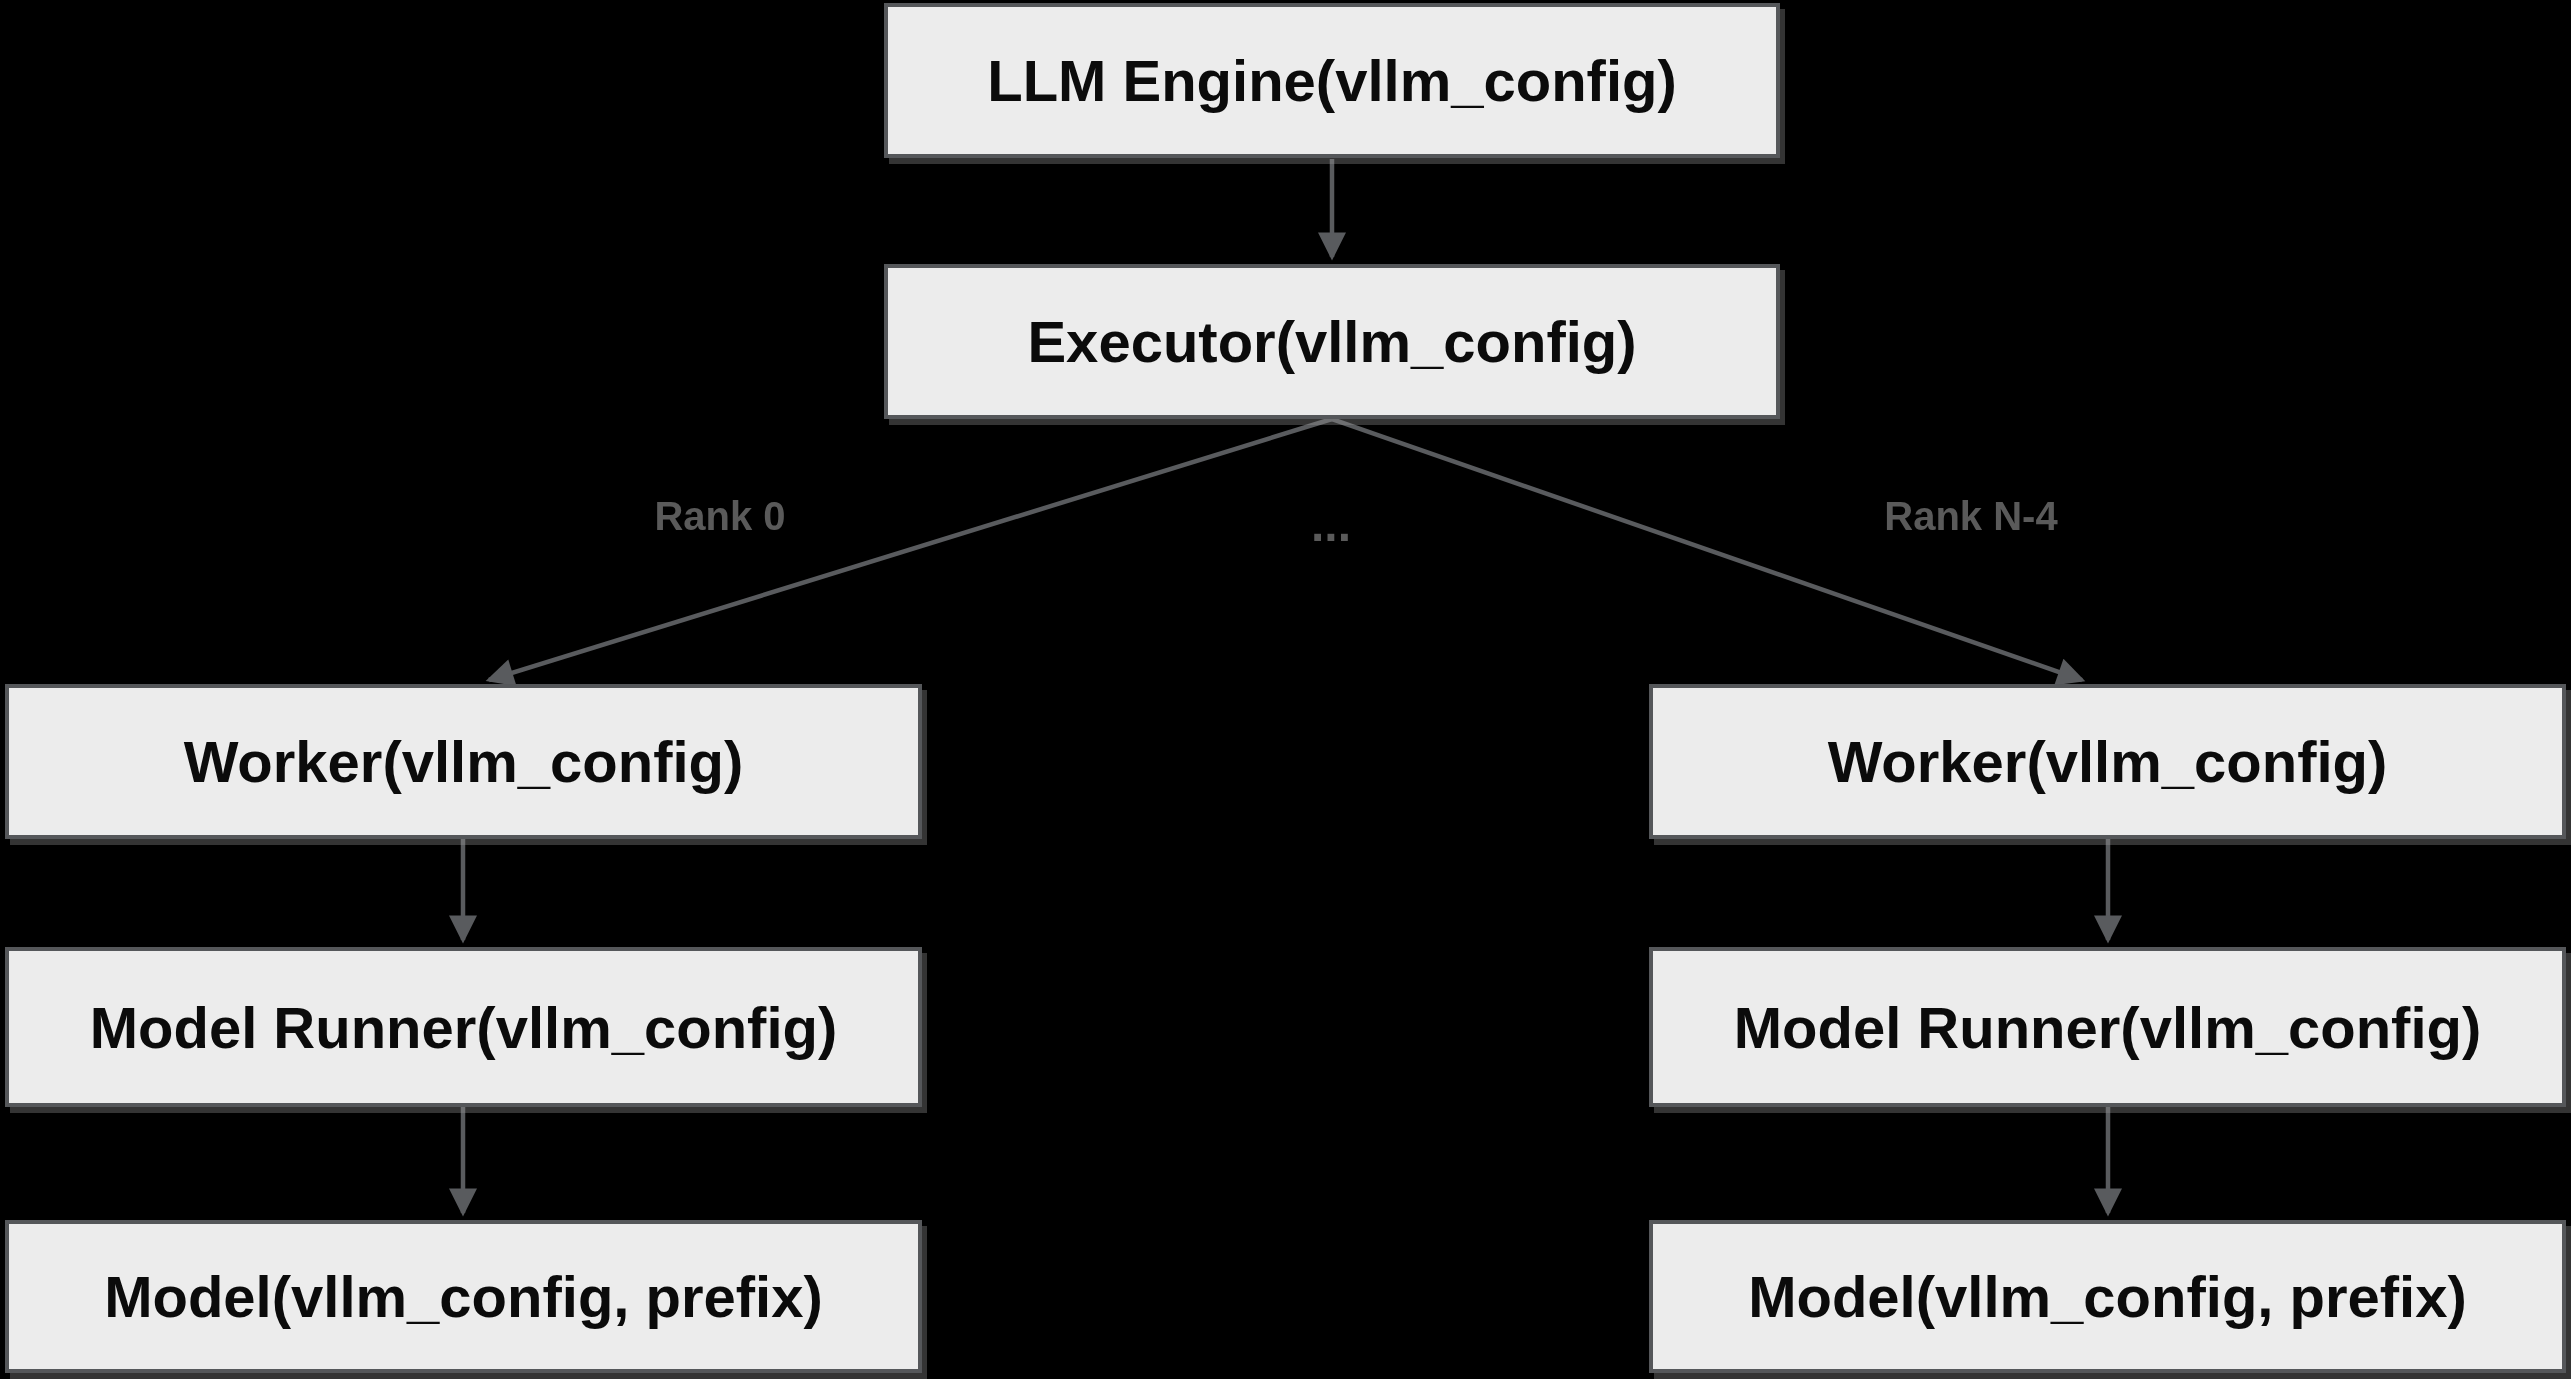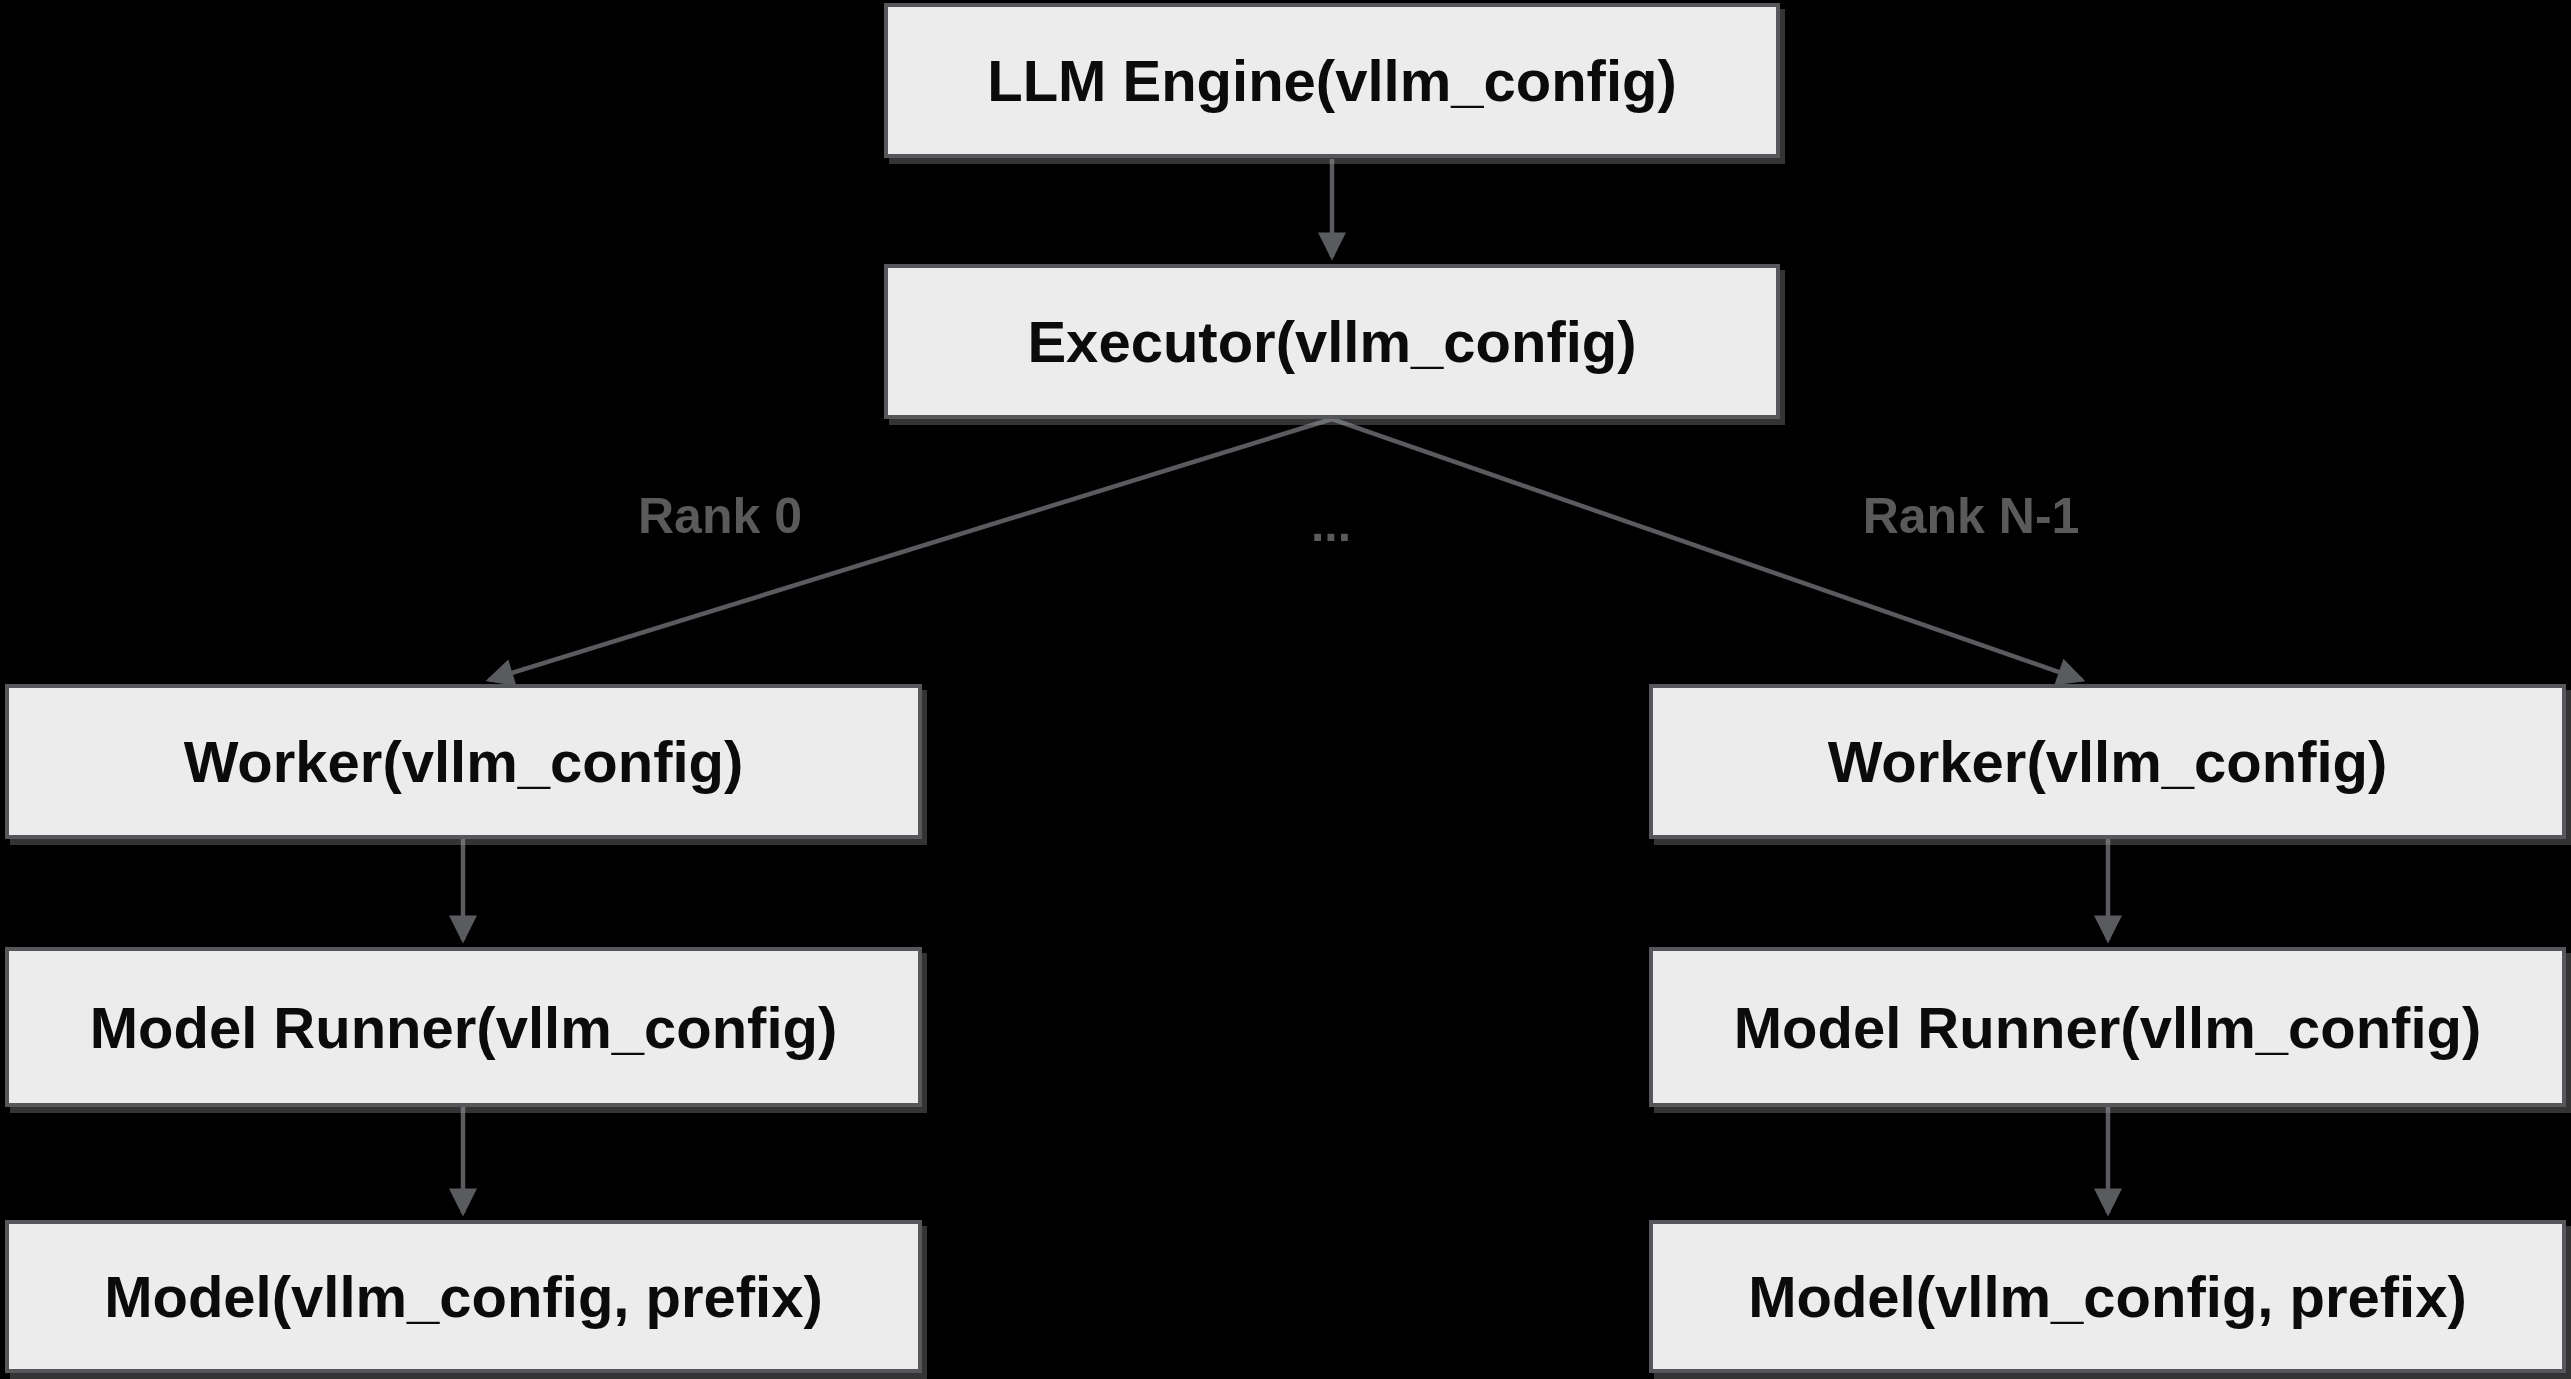--- a/index.html
+++ b/index.html
@@ -35,21 +35,21 @@
     color: var(--node-text, #0b0b0b);
     font-size: 58px;
     font-weight: 700;
     letter-spacing: 0px;
     white-space: nowrap;
   }
   .edge-label {
     position: absolute;
     transform: translate(-50%, -50%);
     color: var(--edge-label, #5a5a5a);
-    font-size: 50px;
+    font-size: 40px;
     font-weight: 700;
     white-space: nowrap;
   }
   .edge-label.small {
     font-size: 48px;
   }
   .edge-line {
     stroke: var(--edge, #595b5e);
     stroke-width: 4.5;
     fill: none;
@@ -81,15 +81,15 @@
       <div class="node" style="left: 5px; top: 684px; width: 917px; height: 155px;">Worker(vllm_config)</div>
       <div class="node" style="left: 5px; top: 947px; width: 917px; height: 160px;">Model Runner(vllm_config)</div>
       <div class="node" style="left: 5px; top: 1220px; width: 917px; height: 153px;">Model(vllm_config, prefix)</div>
       <div class="node" style="left: 1649px; top: 684px; width: 917px; height: 155px;">Worker(vllm_config)</div>
       <div class="node" style="left: 1649px; top: 947px; width: 917px; height: 160px;">Model Runner(vllm_config)</div>
       <div class="node" style="left: 1649px; top: 1220px; width: 917px; height: 153px;">Model(vllm_config, prefix)</div>
     </div>
   <div id="labels-group">
       <div class="edge-label" style="left: 720px; top: 516px;">Rank 0</div>
       <div class="edge-label small" style="left: 1331px; top: 524px;">...</div>
-      <div class="edge-label" style="left: 1971px; top: 516px;">Rank N-1</div>
+      <div class="edge-label" style="left: 1971px; top: 516px;">Rank N-4</div>
     </div>
 </div>
 
 </body></html>

